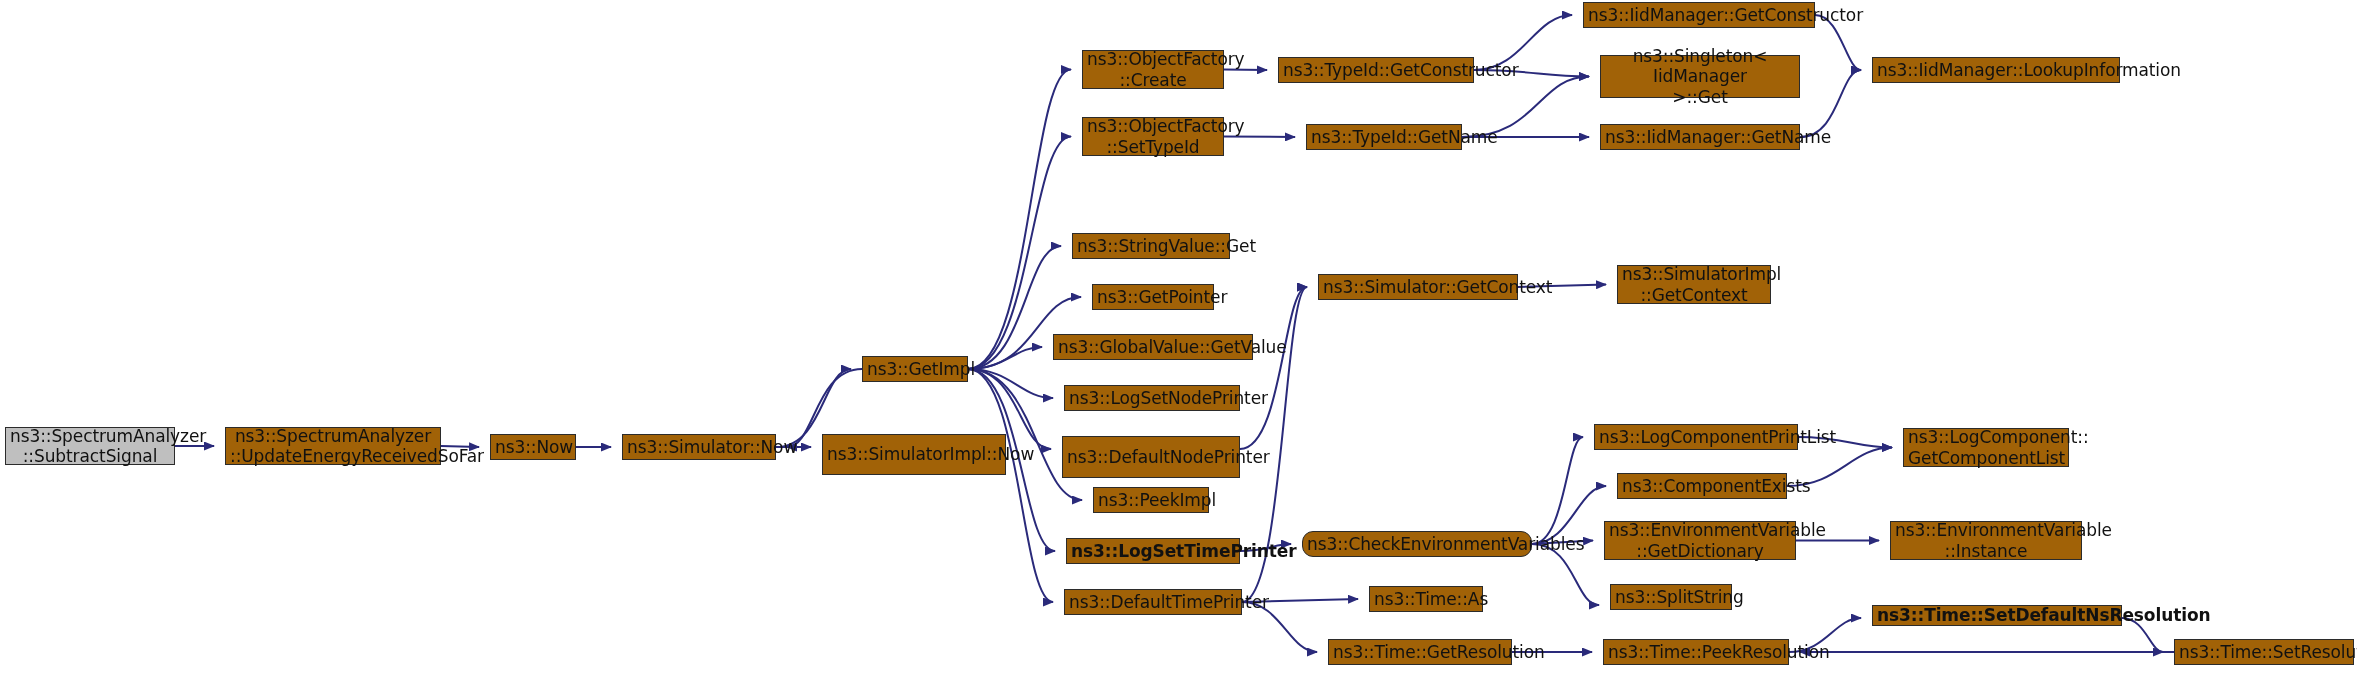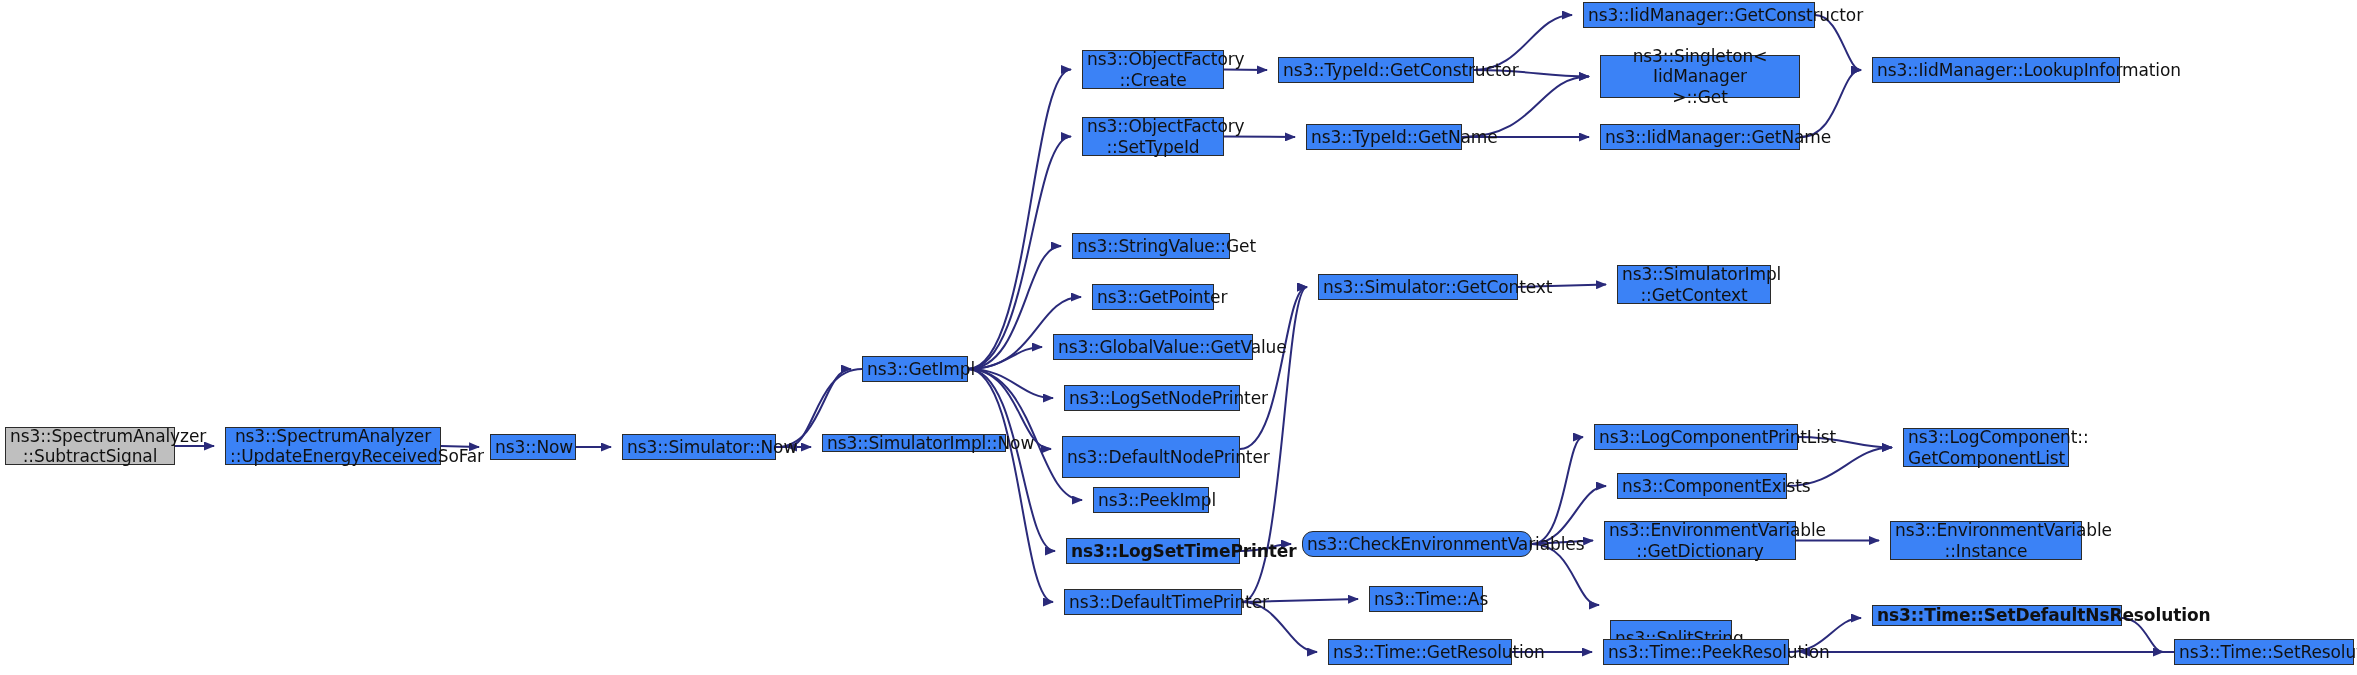--- a/index.html
+++ b/index.html
@@ -21,21 +21,21 @@
     left: 0;
     top: 0;
     width: 2357px;
     height: 675px;
     pointer-events: none;
   }
   .node {
     position: absolute;
     box-sizing: border-box;
     border: 1.6px solid #2b2b2b;
-    background: #3b82f6;
+    background: #a16207;
     color: #111111;
     display: flex;
     align-items: center;
     justify-content: center;
     text-align: center;
     line-height: 1.18;
     font-size: 17px;
     letter-spacing: -0.1px;
     white-space: pre-line;
     padding: 0 4px;
@@ -102,21 +102,21 @@
         <path d="M2174,652 L1800,652" fill="none" stroke="#2a2a7a" stroke-width="2" marker-end="url(#arrow)"></path>
       </g>
   </svg>
   <div id="nodes">
       <div class="node highlight" style="left: 5px; top: 427px; width: 170px; height: 38px;"><span class="label">ns3::SpectrumAnalyzer
 ::SubtractSignal</span></div>
       <div class="node" style="left: 225px; top: 427px; width: 216px; height: 38px;"><span class="label">ns3::SpectrumAnalyzer
 ::UpdateEnergyReceivedSoFar</span></div>
       <div class="node" style="left: 490px; top: 434px; width: 86px; height: 26px;"><span class="label">ns3::Now</span></div>
       <div class="node" style="left: 622px; top: 434px; width: 154px; height: 26px;"><span class="label">ns3::Simulator::Now</span></div>
-      <div class="node" style="left: 822px; top: 434px; width: 184px; height: 18px;"><span class="label">ns3::SimulatorImpl::Now</span></div>
+      <div class="node" style="left: 822px; top: 434px; width: 184px; height: 41px;"><span class="label">ns3::SimulatorImpl::Now</span></div>
       <div class="node" style="left: 862px; top: 356px; width: 106px; height: 26px;"><span class="label">ns3::GetImpl</span></div>
       <div class="node" style="left: 1082px; top: 50px; width: 142px; height: 39px;"><span class="label">ns3::ObjectFactory
 ::Create</span></div>
       <div class="node" style="left: 1082px; top: 117px; width: 142px; height: 39px;"><span class="label">ns3::ObjectFactory
 ::SetTypeId</span></div>
       <div class="node" style="left: 1278px; top: 57px; width: 196px; height: 26px;"><span class="label">ns3::TypeId::GetConstructor</span></div>
       <div class="node" style="left: 1306px; top: 124px; width: 156px; height: 26px;"><span class="label">ns3::TypeId::GetName</span></div>
       <div class="node" style="left: 1583px; top: 2px; width: 232px; height: 26px;"><span class="label">ns3::IidManager::GetConstructor</span></div>
       <div class="node" style="left: 1600px; top: 55px; width: 200px; height: 43px;"><span class="label">ns3::Singleton&lt; IidManager
 &gt;::Get</span></div>
@@ -131,21 +131,21 @@
       <div class="node" style="left: 1066px; top: 538px; width: 174px; height: 26px; font-weight: bold;"><span class="label">ns3::LogSetTimePrinter</span></div>
       <div class="node" style="left: 1064px; top: 589px; width: 178px; height: 26px;"><span class="label">ns3::DefaultTimePrinter</span></div>
       <div class="node" style="left: 1318px; top: 274px; width: 200px; height: 26px;"><span class="label">ns3::Simulator::GetContext</span></div>
       <div class="node" style="left: 1617px; top: 265px; width: 154px; height: 39px;"><span class="label">ns3::SimulatorImpl
 ::GetContext</span></div>
       <div class="node" style="left: 1302px; top: 531px; width: 230px; height: 26px; border-radius: 11px;"><span class="label">ns3::CheckEnvironmentVariables</span></div>
       <div class="node" style="left: 1594px; top: 424px; width: 204px; height: 26px;"><span class="label">ns3::LogComponentPrintList</span></div>
       <div class="node" style="left: 1617px; top: 473px; width: 170px; height: 26px;"><span class="label">ns3::ComponentExists</span></div>
       <div class="node" style="left: 1604px; top: 521px; width: 192px; height: 39px;"><span class="label">ns3::EnvironmentVariable
 ::GetDictionary</span></div>
-      <div class="node" style="left: 1610px; top: 620px; width: 122px; height: 36px;"><span class="label">ns3::SplitString</span></div>
+      <div class="node" style="left: 1610px; top: 584px; width: 122px; height: 26px;"><span class="label">ns3::SplitString</span></div>
       <div class="node" style="left: 1903px; top: 428px; width: 166px; height: 39px; justify-content: center;"><span class="label">ns3::LogComponent::
 GetComponentList</span></div>
       <div class="node" style="left: 1890px; top: 521px; width: 192px; height: 39px;"><span class="label">ns3::EnvironmentVariable
 ::Instance</span></div>
       <div class="node" style="left: 1369px; top: 586px; width: 114px; height: 26px;"><span class="label">ns3::Time::As</span></div>
       <div class="node" style="left: 1328px; top: 639px; width: 184px; height: 26px;"><span class="label">ns3::Time::GetResolution</span></div>
       <div class="node" style="left: 1603px; top: 639px; width: 186px; height: 26px;"><span class="label">ns3::Time::PeekResolution</span></div>
       <div class="node" style="left: 1872px; top: 605px; width: 250px; height: 21px; font-weight: bold;"><span class="label">ns3::Time::SetDefaultNsResolution</span></div>
       <div class="node" style="left: 2174px; top: 639px; width: 180px; height: 26px;"><span class="label">ns3::Time::SetResolution</span></div>
     </div>

